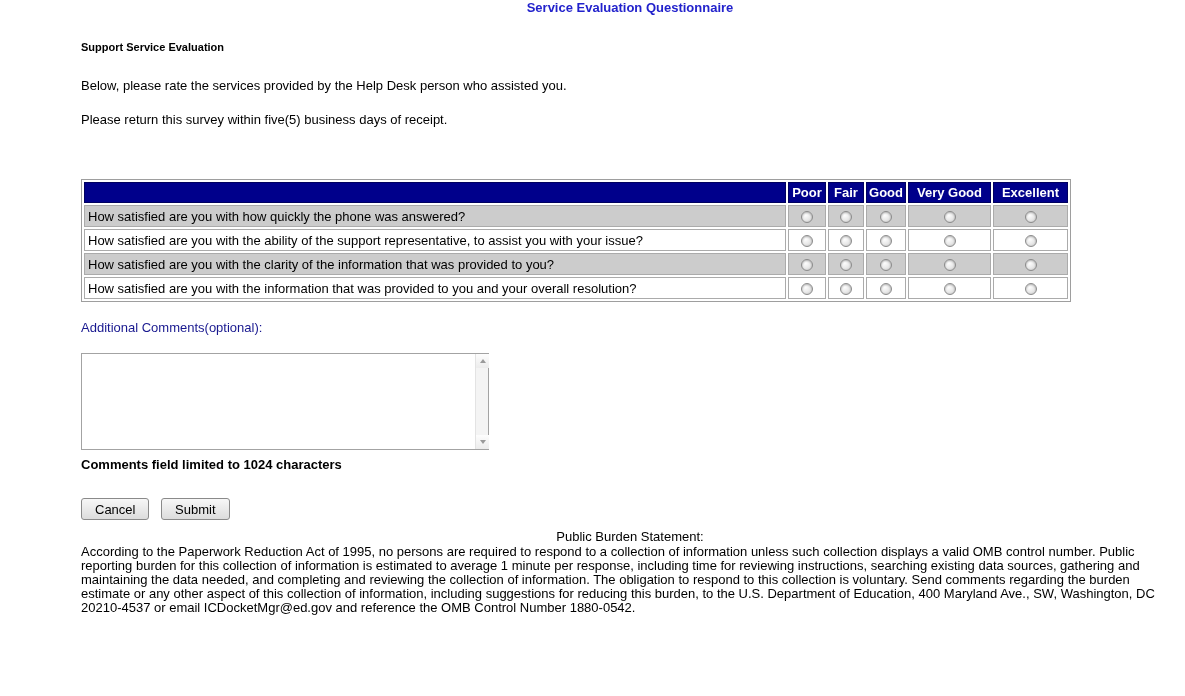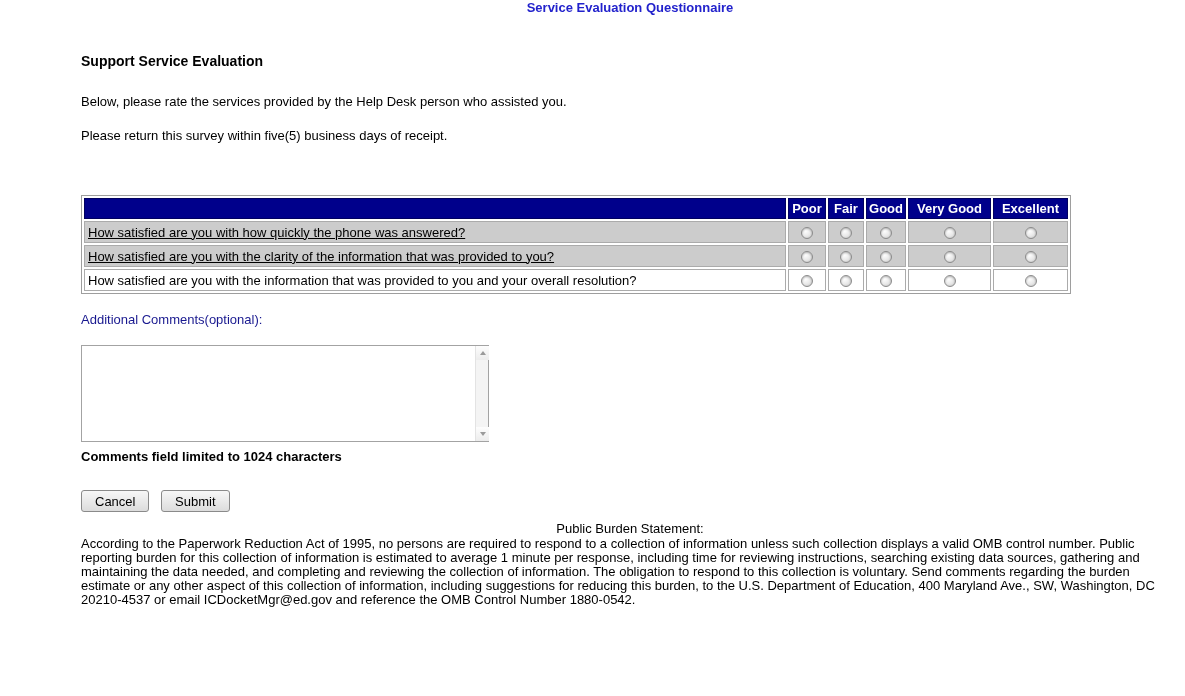--- a/index.html
+++ b/index.html
@@ -21,23 +21,23 @@
   .page { }
   .content { margin-left: 81px; width: 1098px; }
 
   .page-title {
     text-align: center;
     font-weight: bold;
     font-size: 13px;
     color: var(--title-blue);
   }
   .section-heading {
-    margin-top: 38px;
+    margin-top: 26px;
     font-weight: bold;
-    font-size: 14px;
+    font-size: 11px;
   }
   .intro { margin-top: 25px; }
   .intro2 { margin-top: 19px; }
 
   table.survey {
     margin-top: 52px;
     width: 988px;
     table-layout: fixed;
     border-collapse: separate;
     border-spacing: 2px;
@@ -60,21 +60,21 @@
     text-align: center;
     padding: 0 2px;
     white-space: nowrap;
   }
   table.survey td {
     border: 1px solid var(--cell-border);
     height: 22px;
     background: #ffffff;
     vertical-align: middle;
   }
-  table.survey tr.row-gray td { background: var(--row-gray); text-decoration: underline; }
+  table.survey tr.row-gray td { background: var(--row-gray); }
   td.q-cell { padding-left: 3px; text-align: left; overflow: hidden; white-space: nowrap; }
   td.r-cell { text-align: center; }
 
   input[type="radio"] {
     appearance: none;
     -webkit-appearance: none;
     width: 12px; height: 12px;
     border-radius: 50%;
     border: 1px solid #8b8b8b;
     background: radial-gradient(circle at 35% 30%, #ffffff 0%, #e8e8e8 55%, #c9c9c9 100%);
@@ -199,20 +199,28 @@
       </thead>
       <tbody>
           <tr class="row-gray">
             <td class="q-cell">How satisfied are you with how quickly the phone was answered?</td>
             <td class="r-cell"><input type="radio" name="q1" style=""></td>
             <td class="r-cell"><input type="radio" name="q1" style=""></td>
             <td class="r-cell"><input type="radio" name="q1" style=""></td>
             <td class="r-cell"><input type="radio" name="q1" style=""></td>
             <td class="r-cell"><input type="radio" name="q1" style=""></td>
           </tr>
+          <tr class="row-white">
+            <td class="q-cell">How satisfied are you with the ability of the support representative, to assist you with your issue?</td>
+            <td class="r-cell"><input type="radio" name="q2" style=""></td>
+            <td class="r-cell"><input type="radio" name="q2" style=""></td>
+            <td class="r-cell"><input type="radio" name="q2" style=""></td>
+            <td class="r-cell"><input type="radio" name="q2" style=""></td>
+            <td class="r-cell"><input type="radio" name="q2" style=""></td>
+          </tr>
           <tr class="row-gray">
             <td class="q-cell">How satisfied are you with the clarity of the information that was provided to you?</td>
             <td class="r-cell"><input type="radio" name="q3" style=""></td>
             <td class="r-cell"><input type="radio" name="q3" style=""></td>
             <td class="r-cell"><input type="radio" name="q3" style=""></td>
             <td class="r-cell"><input type="radio" name="q3" style=""></td>
             <td class="r-cell"><input type="radio" name="q3" style=""></td>
           </tr>
           <tr class="row-white">
             <td class="q-cell">How satisfied are you with the information that was provided to you and your overall resolution?</td>

